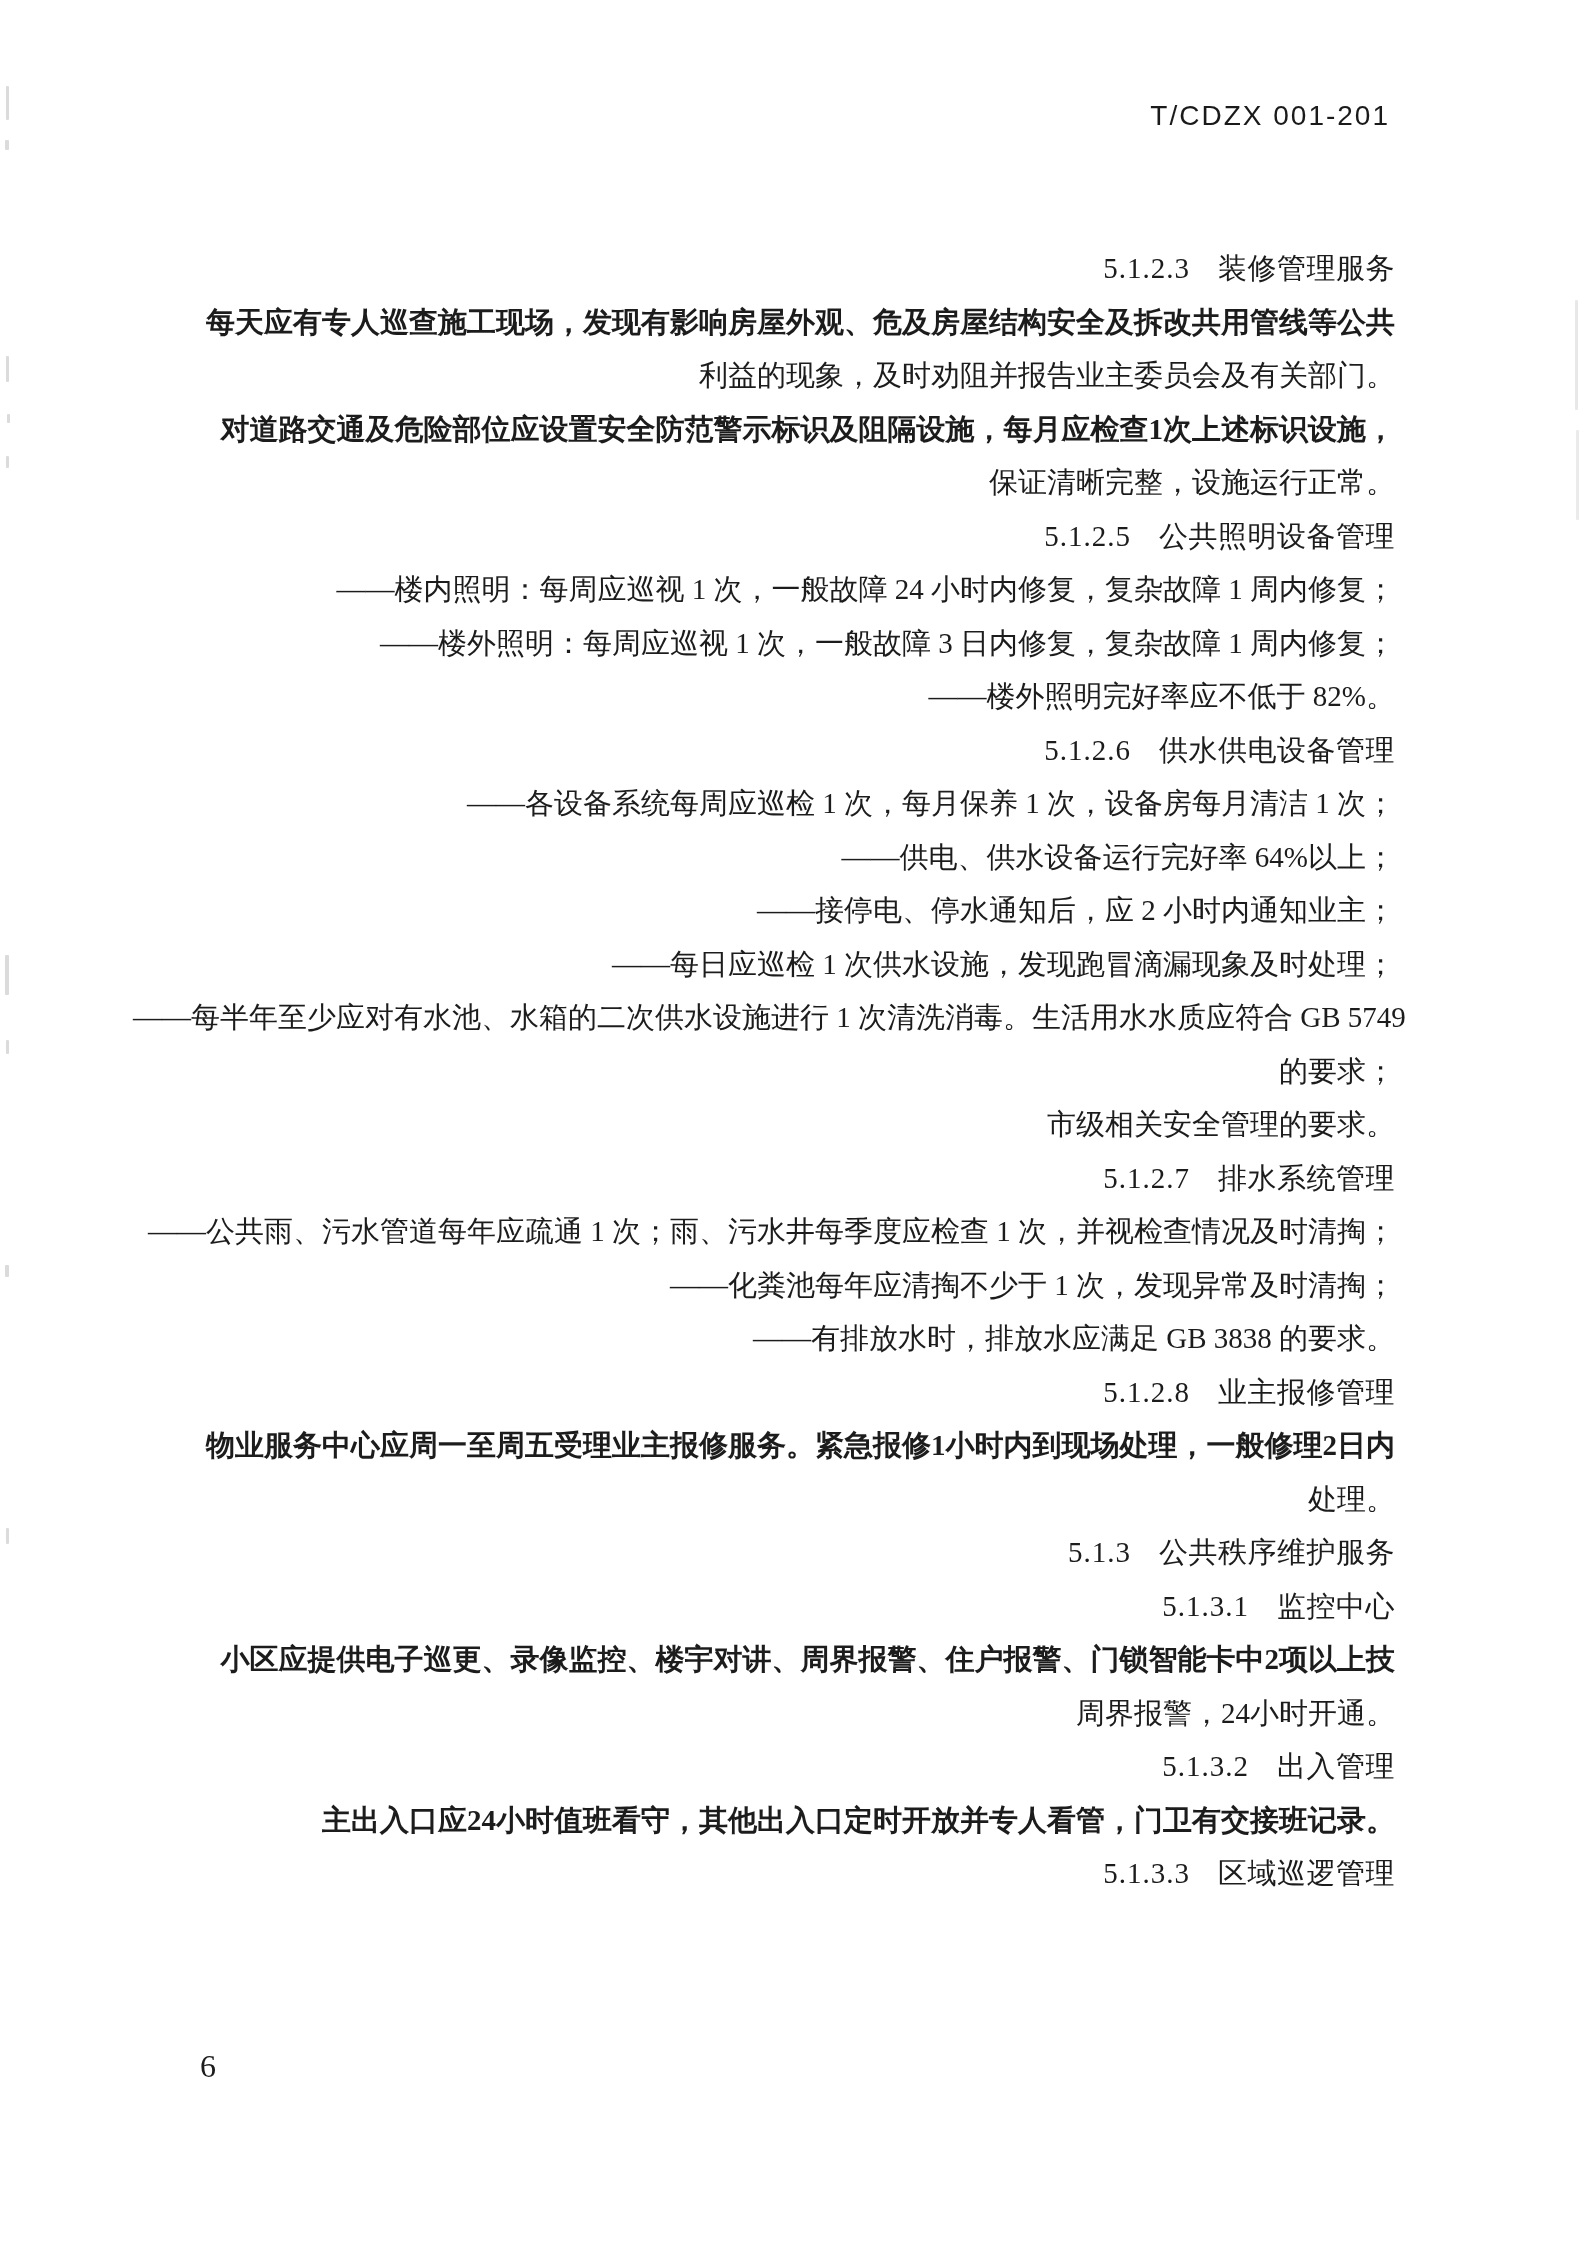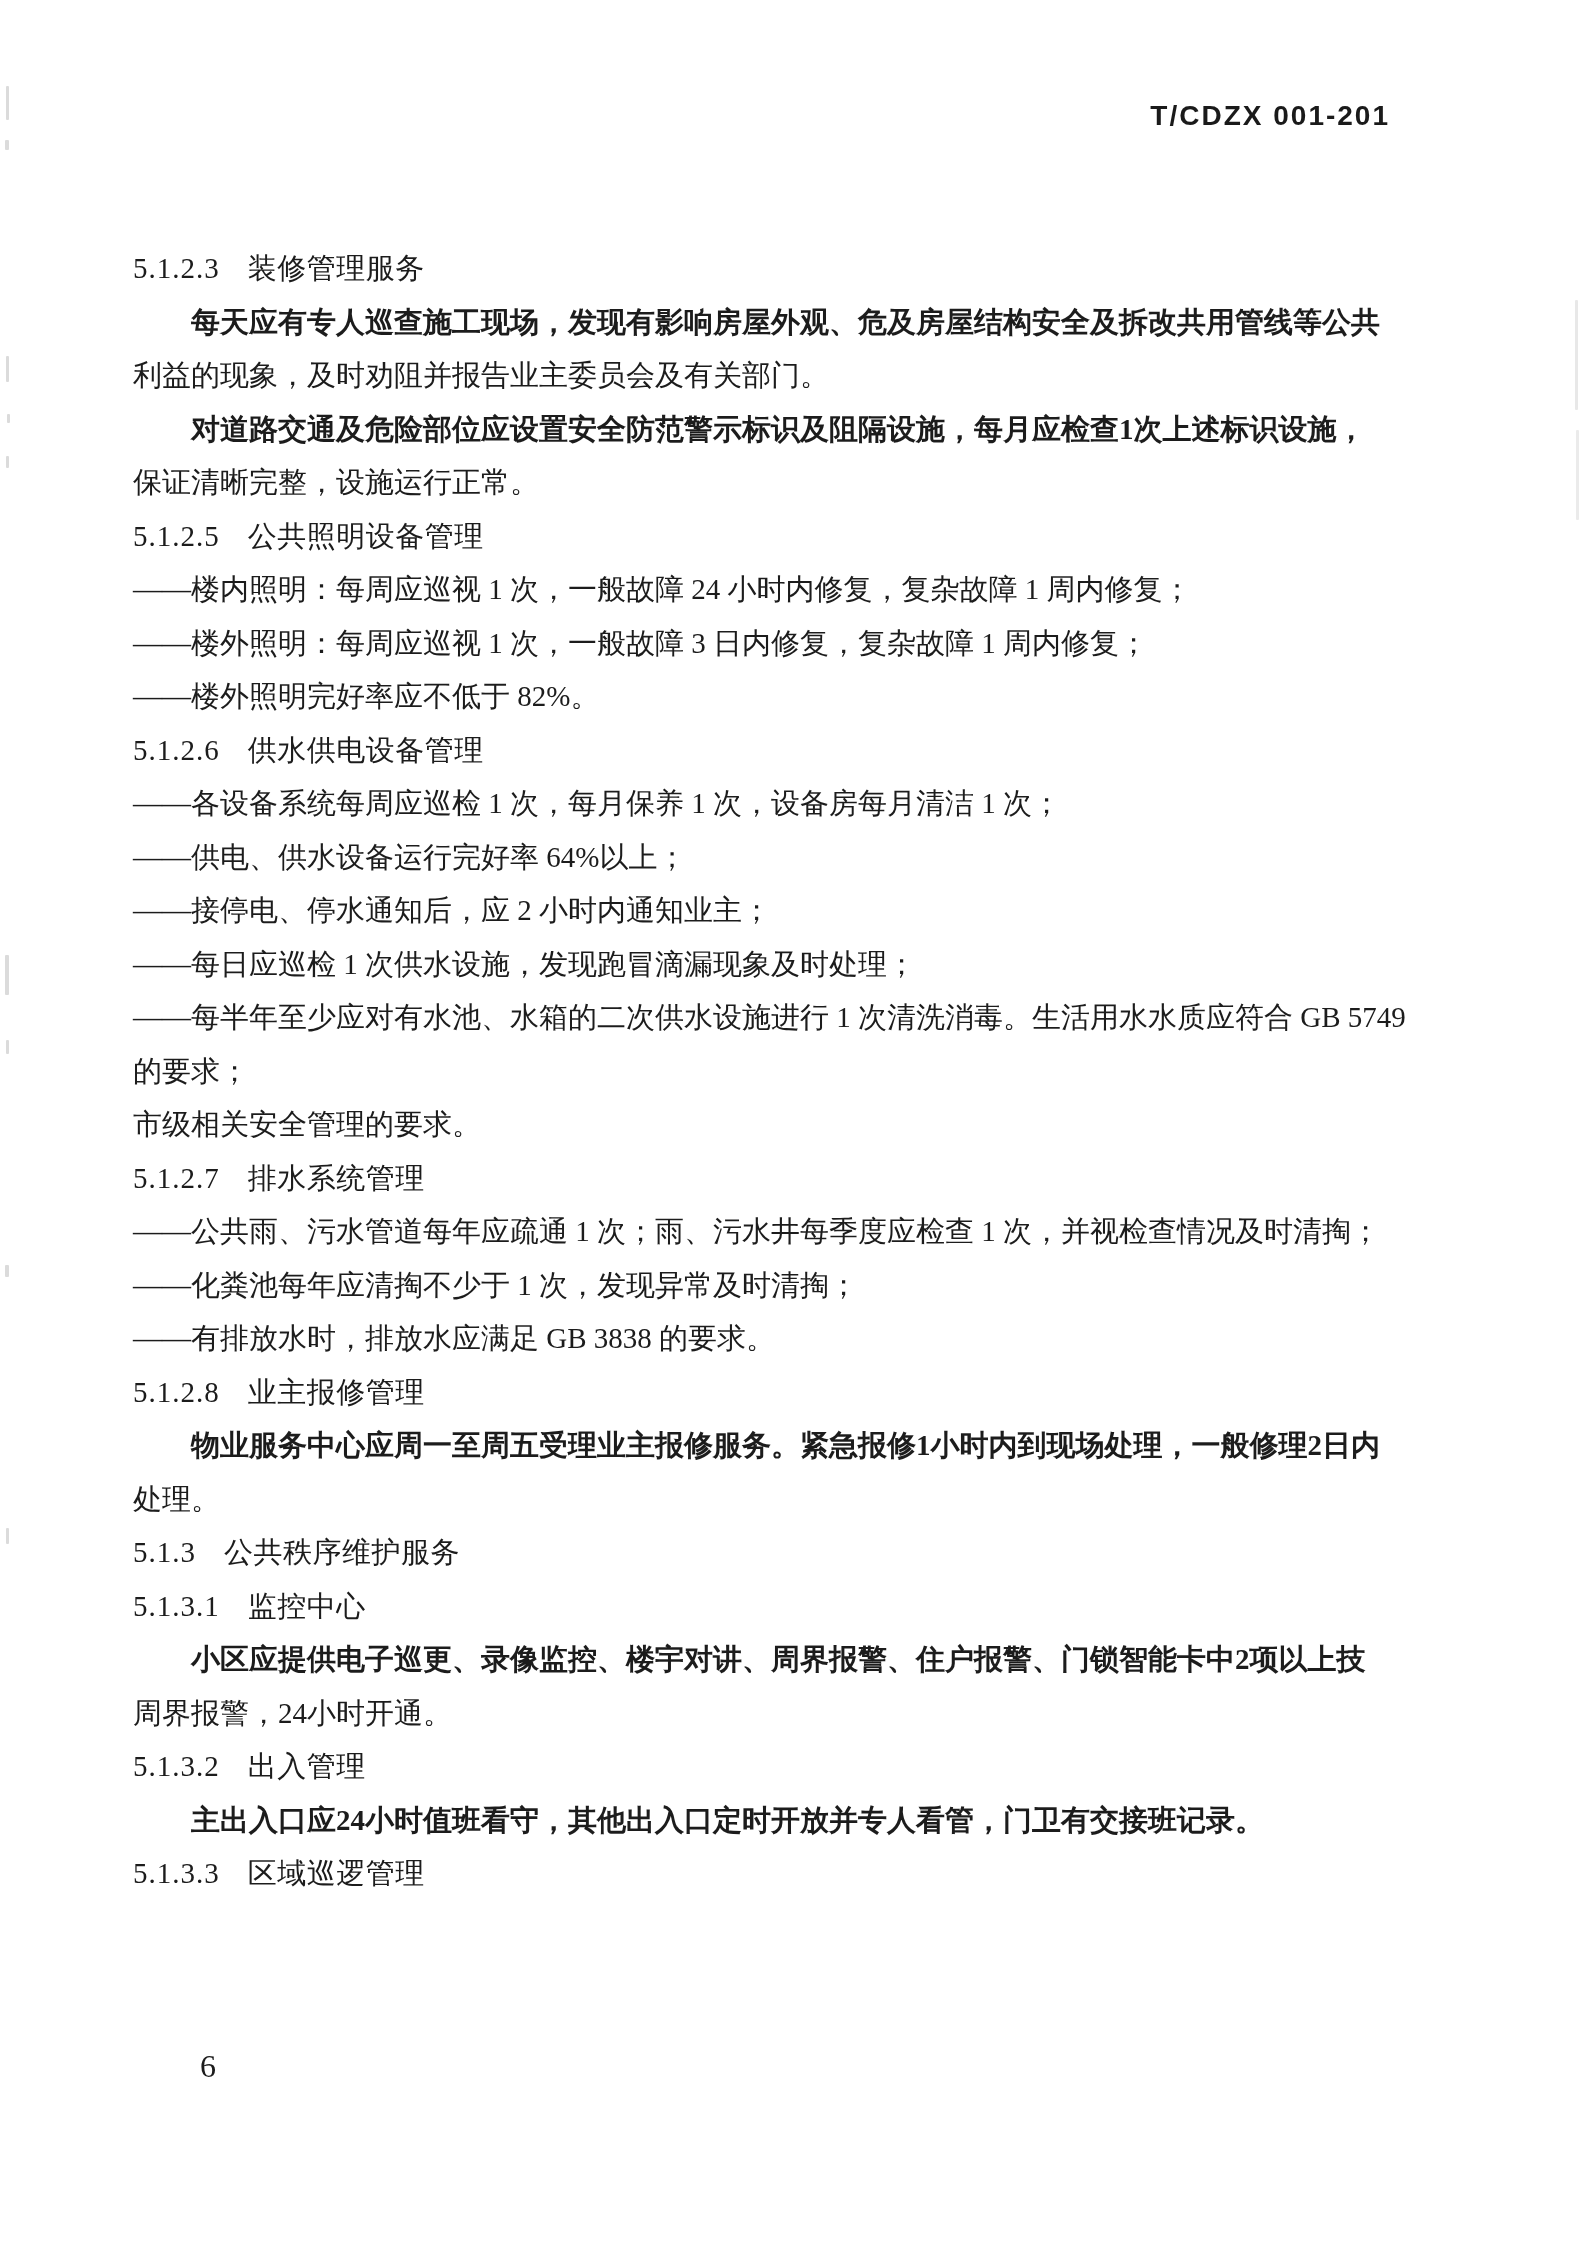--- a/index.html
+++ b/index.html
@@ -18,30 +18,30 @@
 
   .doc-code {
     position: absolute;
     top: 100px;
     right: 197px;
     font-family: "Liberation Sans", "DejaVu Sans", sans-serif;
     font-size: 28px;
     letter-spacing: 2px;
     color: #1a1a1a;
     white-space: nowrap;
-    font-weight: bold;
   }
 
   .content {
     position: absolute;
     left: 133px;
     top: 242px;
     width: 1262px;
     font-size: 29px;
     line-height: 53.5px;
+    text-align: right;
   }
 
   .line {
     height: 53.5px;
     white-space: nowrap;
   }
 
   .ind { padding-left: 58px; font-weight: bold; }
 
   .heading-line { letter-spacing: 0.5px; }

